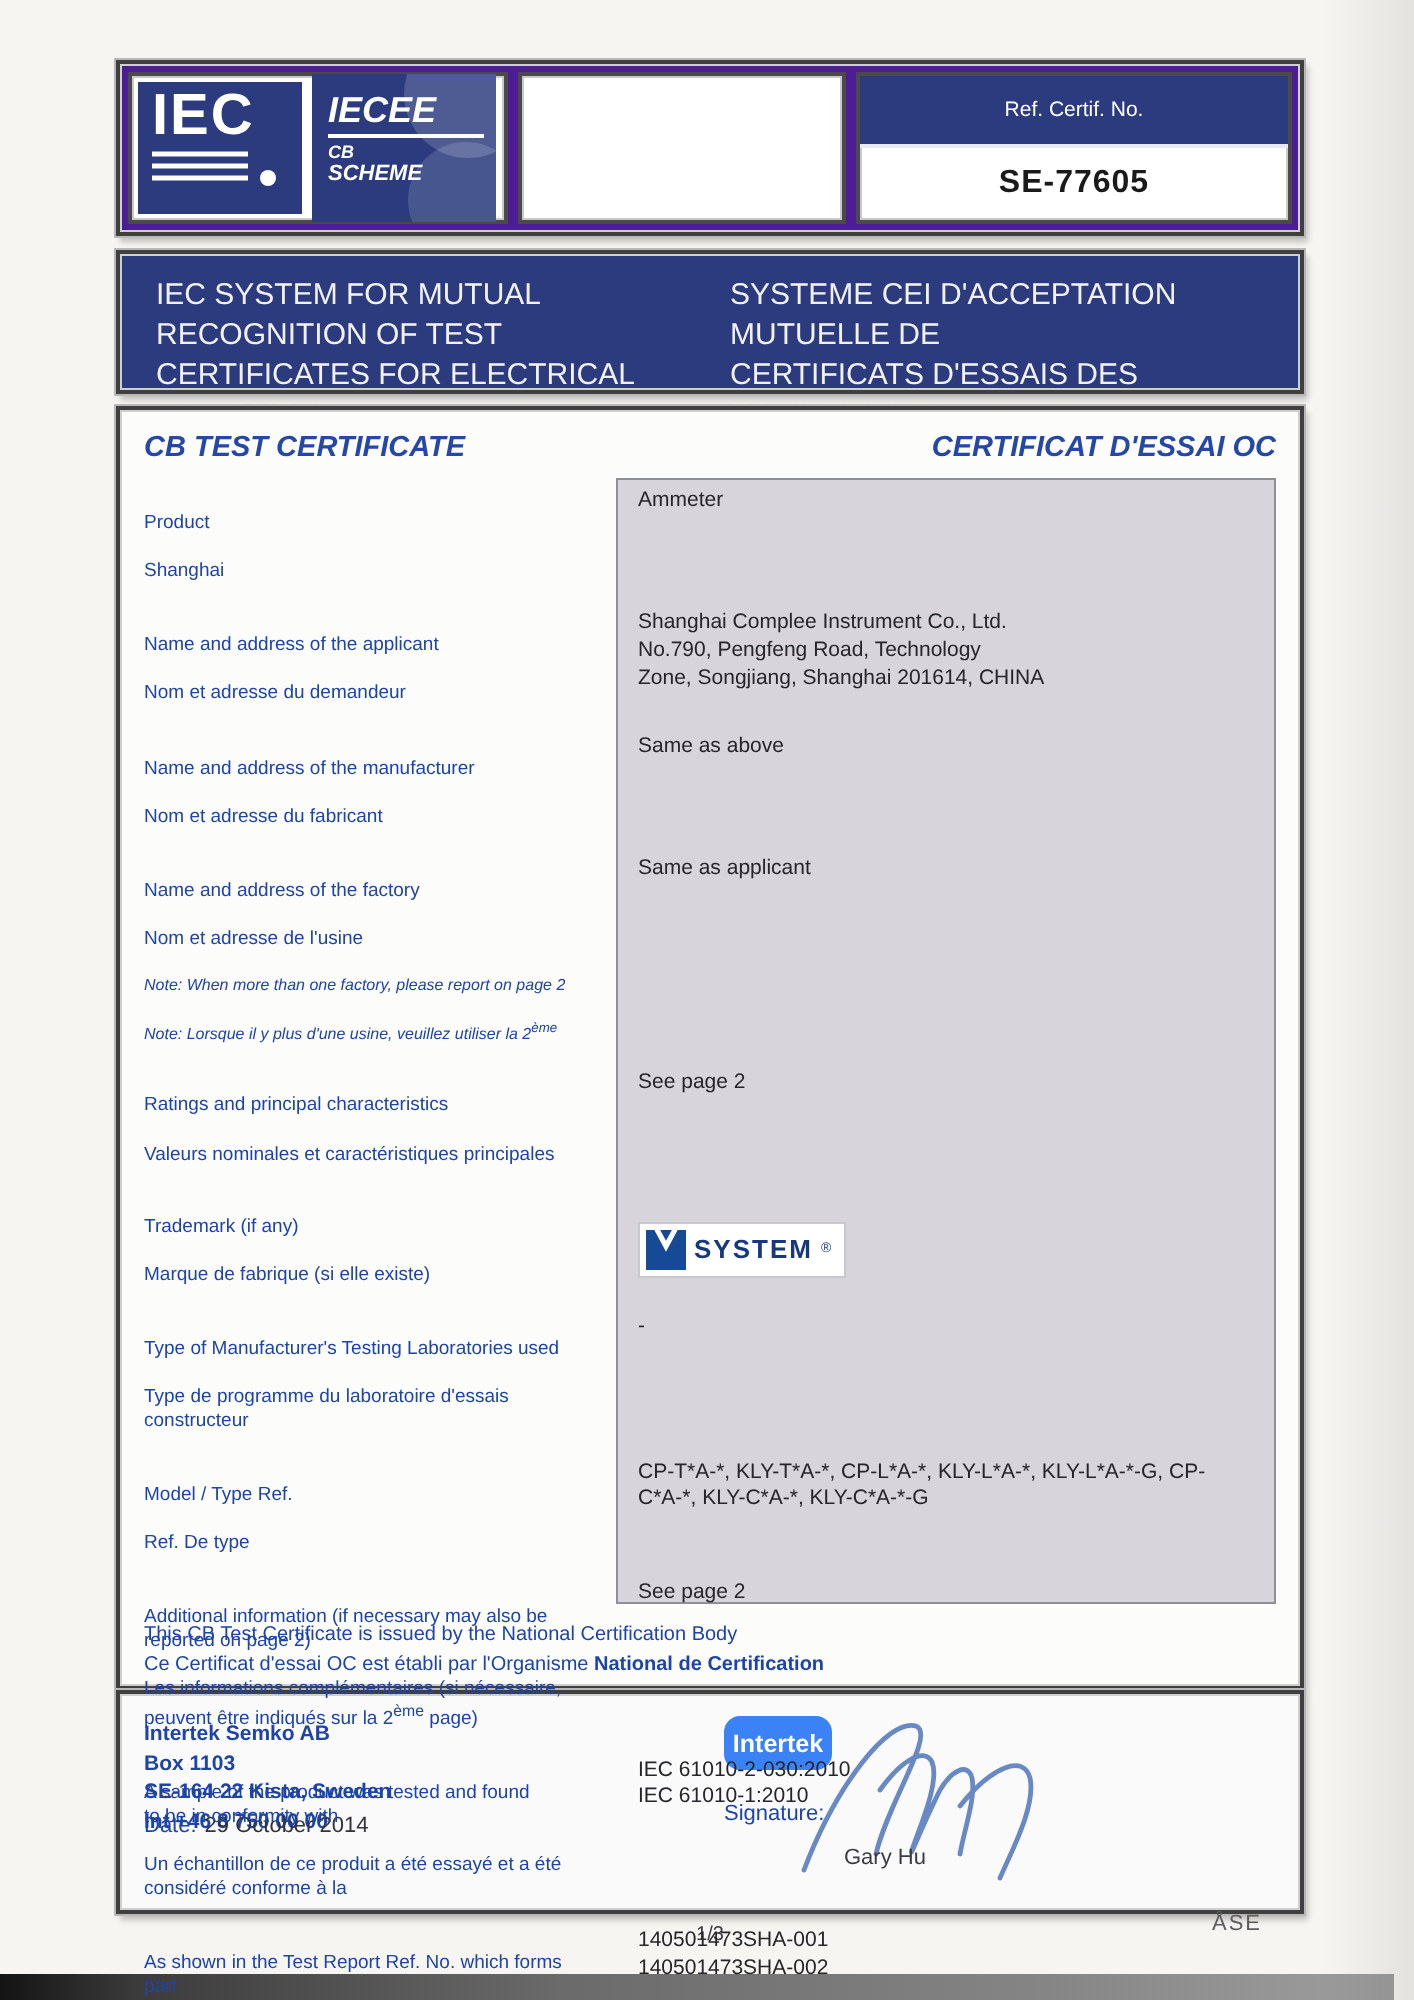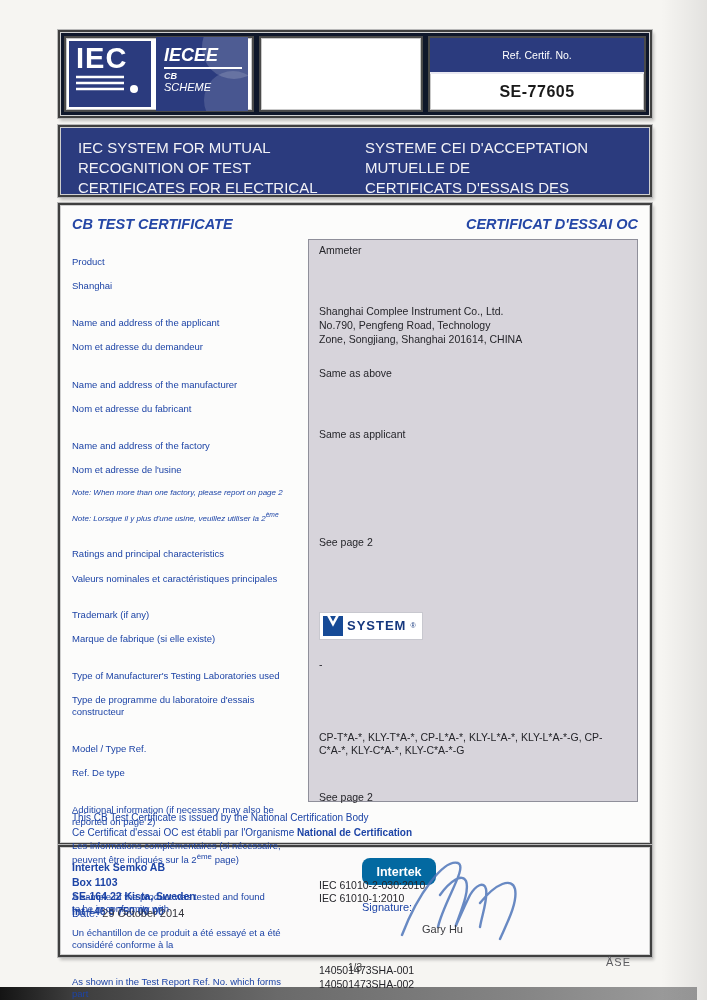--- a/index.html
+++ b/index.html
@@ -5,42 +5,42 @@
   * { margin:0; padding:0; box-sizing:border-box; }
   body { background:#d0d0d0; font-family:"Liberation Sans", sans-serif; }
   .paper { position:relative; width:707px; height:1000px; background:#f6f5f2; overflow:hidden; margin:0 auto; }
   .paper::after { content:''; position:absolute; top:0; right:0; width:46px; height:100%;
     background:linear-gradient(to right, rgba(0,0,0,0), rgba(0,0,0,0.08)); pointer-events:none; z-index:9; }
 
   .frame { position:absolute; left:58px; width:594px; border:2px solid #3f3f3f;
     box-shadow:0 0 0 1px #b8b8b8, 2px 3px 3px rgba(0,0,0,0.22), inset 0 0 0 1px #cfcfcf; background:#fff; }
 
   
-  .header-row { top:30px; height:88px; background:#0f172a; display:flex; gap:5px; padding:4px; }
+  .header-row { top:30px; height:88px; background:#4c1d95; display:flex; gap:5px; padding:4px; }
   .sub-box { border:2px solid #4a4a4a; box-shadow:inset 0 0 0 1px #c9c9c9; background:#fff; }
   .logo-box { width:190px; display:flex; align-items:center; padding:4px 3px; gap:5px; }
   .mid-box { flex:1; }
   .ref-box { width:218px; display:flex; flex-direction:column; }
   .ref-header { background:#2b3b7e; color:#fff; font-size:10.5px; text-align:center;
     height:36px; display:flex; align-items:center; justify-content:center; border-bottom:2px solid #e8e8f2; }
   .ref-value { flex:1; display:flex; align-items:center; justify-content:center;
     font-size:16px; font-weight:bold; color:#1a1a1a; letter-spacing:0.5px; }
 
   .iec-emblem { width:82px; height:66px; background:#2b3b7e; color:#fff; padding:3px 7px 4px; }
   .iec-text { font-size:29px; font-weight:bold; letter-spacing:1px; line-height:1.0; display:block; }
   .iecee-emblem { width:92px; height:74px; background:#2b3b7e; color:#fff; position:relative;
     overflow:hidden; padding:8px 6px 4px 8px; }
   .iecee-emblem::before { content:''; position:absolute; width:64px; height:64px; border-radius:50%;
     background:rgba(255,255,255,0.17); right:-18px; top:-22px; }
   .iecee-emblem::after { content:''; position:absolute; width:58px; height:58px; border-radius:50%;
     background:rgba(255,255,255,0.14); right:-14px; bottom:-18px; }
   .iecee-title { font-size:18px; font-weight:bold; font-style:italic; display:block;
     border-bottom:2px solid #fff; padding-bottom:1px; position:relative; z-index:1; }
   .iecee-cb { font-size:9px; font-weight:bold; font-style:italic; display:block; margin-top:2px; position:relative; z-index:1; }
-  .iecee-scheme { font-size:11px; font-weight:normal; font-style:italic; display:block; position:relative; z-index:1; }
+  .iecee-scheme { font-size:11px; font-weight:bold; font-style:italic; display:block; position:relative; z-index:1; }
 
   
   .banner { top:125px; height:72px; background:#2b3b7e; display:flex; padding:11px 6px 8px 10px; }
   .banner div { width:50%; color:#f2f2f6; font-size:15px; line-height:1.34; white-space:pre-line; padding:0 8px; }
 
   
   .main-box { top:203px; height:642px; background:#fcfcfb; padding:8px 8px 0; }
   .titles { display:flex; justify-content:space-between; color:#2547a6; font-weight:bold;
     font-size:14.5px; padding:3px 4px 0; height:26px;font-style:italic; }
   .rowswrap { position:relative; height:563px; padding-top:5px; }
@@ -60,21 +60,21 @@
   .complee-reg { font-size:7px; color:#16387e; vertical-align:top; }
 
   .issuance { margin-top:9px; color:#1d44a6; font-size:10px; line-height:1.45; padding-left:4px; }
 
   
   .footer-box { top:845px; height:112px; background:#fbfafa; }
   .ncb-block { position:absolute; left:12px; top:13px; color:#1d44a6; font-weight:bold;
     font-size:10.5px; line-height:1.4; }
   .date-line { position:absolute; left:12px; top:60px; font-size:11px; color:#1d44a6; }
   .date-line .date-val { color:#33333a; margin-left:4px; }
-  .intertek-badge { position:absolute; left:302px; top:11px; width:74px; height:27px; background:#0369a1;
+  .intertek-badge { position:absolute; left:302px; top:11px; width:54px; height:27px; background:#3b82f6;
     border-radius:8px; color:#fff; font-weight:bold; font-size:12.5px; display:flex;
     align-items:center; justify-content:center; }
   .sig-label { position:absolute; left:302px; top:54px; color:#1d44a6; font-size:11px; }
   .sig-svg { position:absolute; left:328px; top:2px; z-index:2; }
   .signatory { position:absolute; left:362px; top:76px; color:#3c3c40; font-size:11px; z-index:3; }
 
   .pagenum { position:absolute; left:300px; top:962px; width:110px; text-align:center; font-size:10px; color:#3a3a3a; }
   .corner-mark { position:absolute; left:606px; top:956px; font-size:11px; color:#5c5c60; letter-spacing:1px; }
   .scan-band { position:absolute; left:0; bottom:0; width:697px; height:13px;
     background:linear-gradient(to right, #141414 0%, #3c3c3c 10%, #6a6a6a 40%, #858585 75%, #9e9e9e 100%); }

